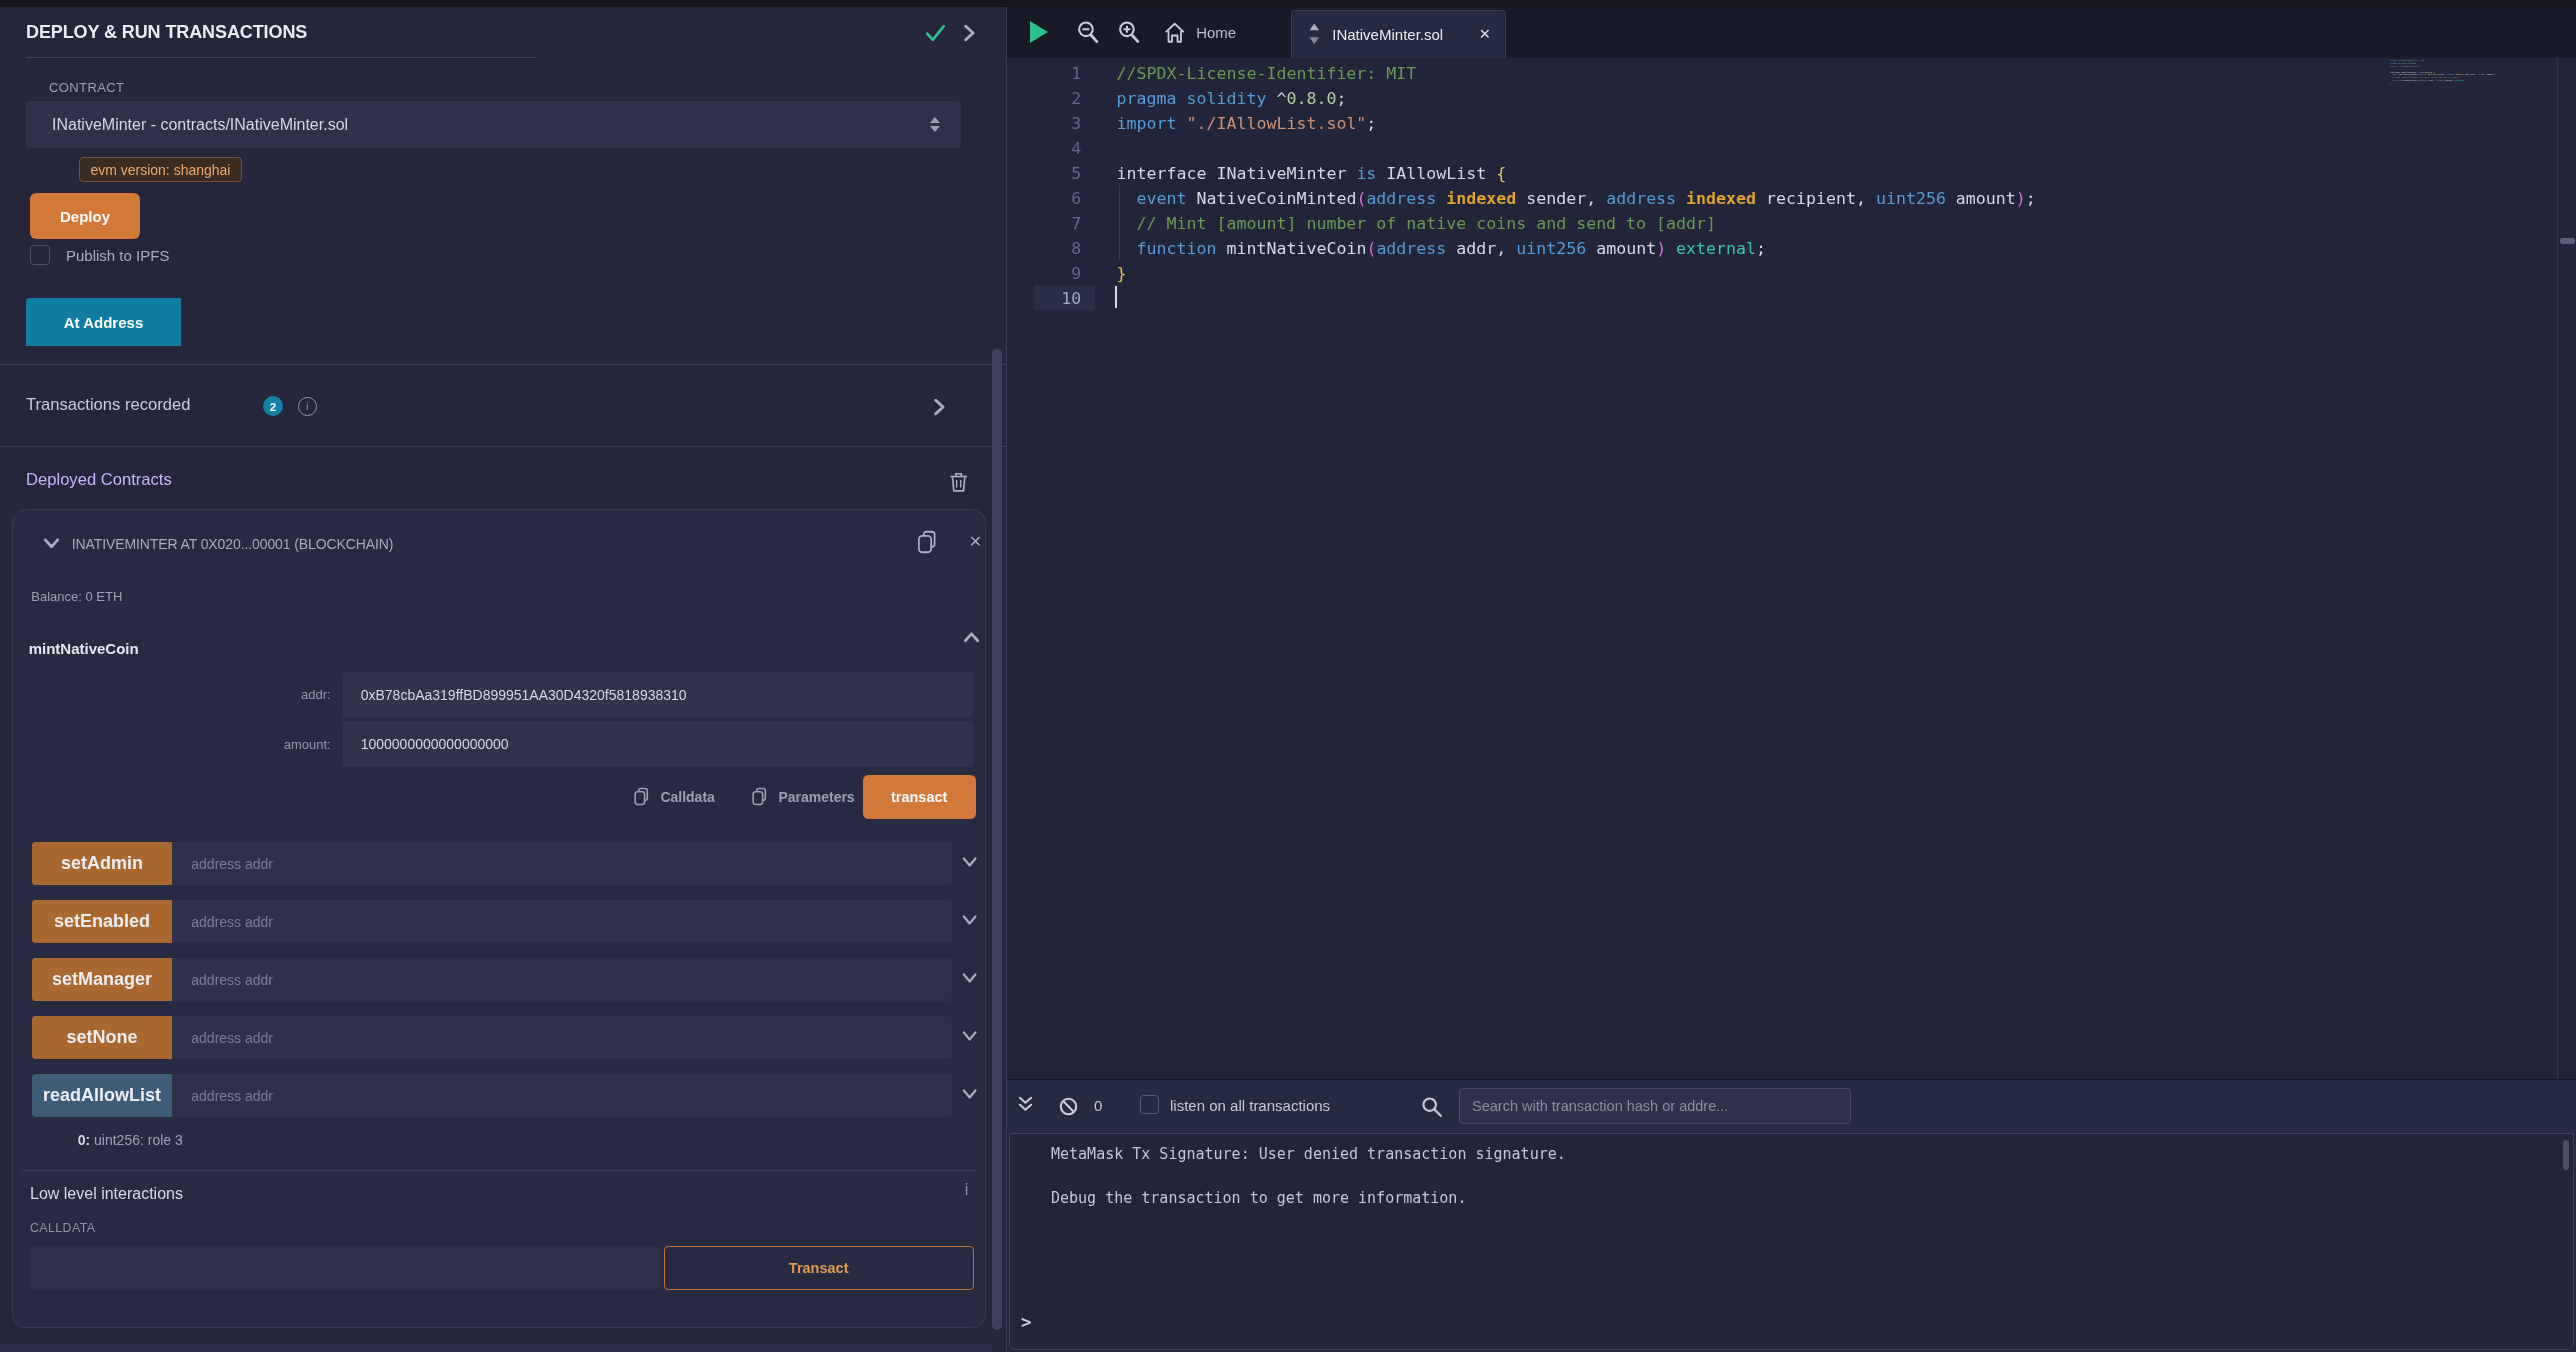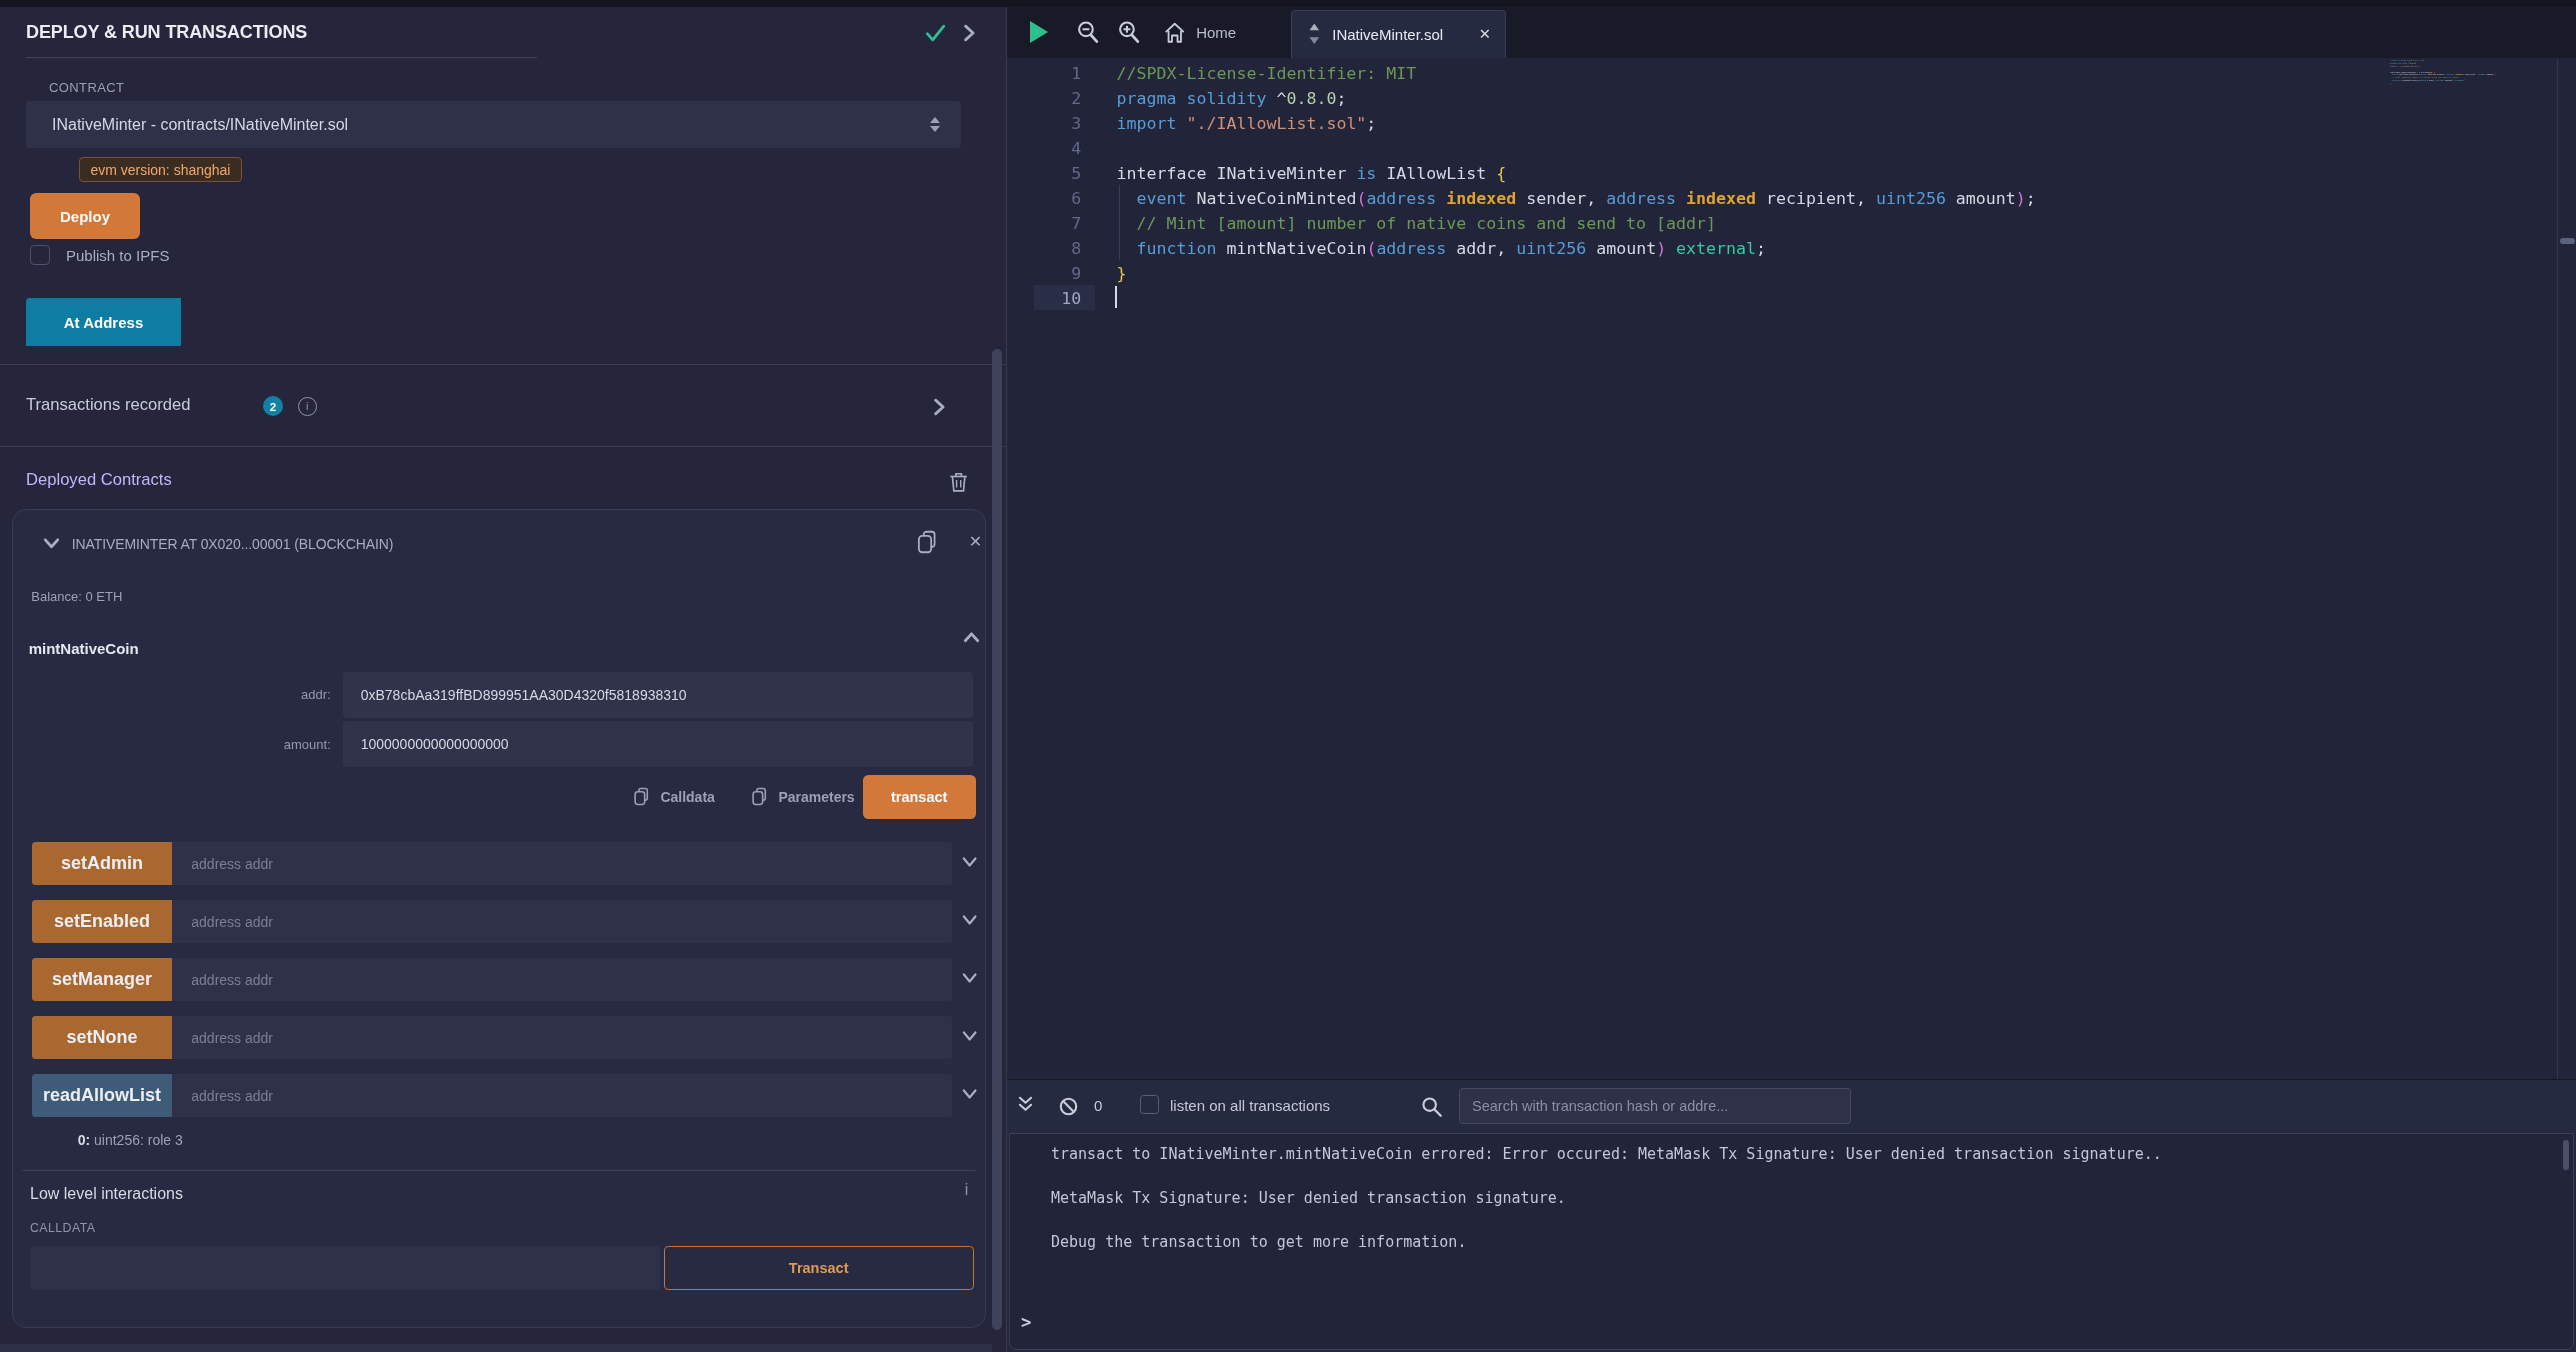--- a/index.html
+++ b/index.html
@@ -405,21 +405,20 @@
   <div id="term-search-icon" class="abs">
     <svg class="ic" width="23.5" height="23.5" viewBox="0 0 34 34">
       <circle cx="14" cy="14" r="9" fill="none" stroke="#C9CDDA" stroke-width="3"></circle>
       <line x1="21" y1="21" x2="30" y2="30" stroke="#C9CDDA" stroke-width="3.4" stroke-linecap="round"></line>
     </svg>
   </div>
   <input id="term-search" class="abs" placeholder="Search with transaction hash or addre..." style="">
 
   <div id="terminal-body" class="abs">
     <div id="term-lines">
-        <div class="term-line">transact to INativeMinter.mintNativeCoin errored: Error occured: MetaMask Tx Signature: User denied transaction signature..</div>
         <div class="term-line">MetaMask Tx Signature: User denied transaction signature.</div>
         <div class="term-line">Debug the transaction to get more information.</div>
       </div>
     <div id="term-prompt">&gt;</div>
     <div id="term-scroll-thumb"></div>
   </div>
 </div>
 
 
 </body></html>

